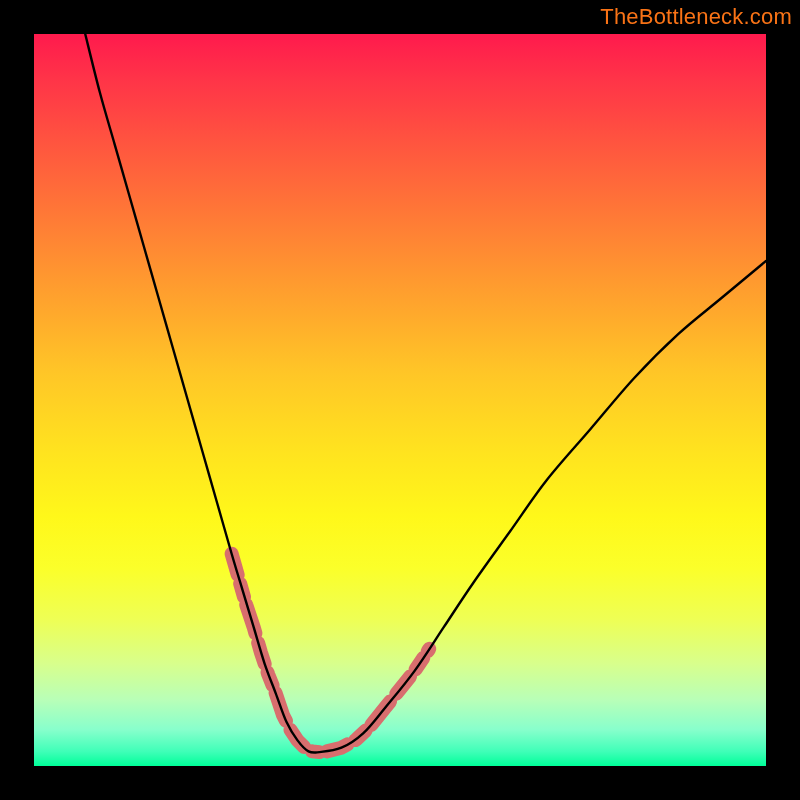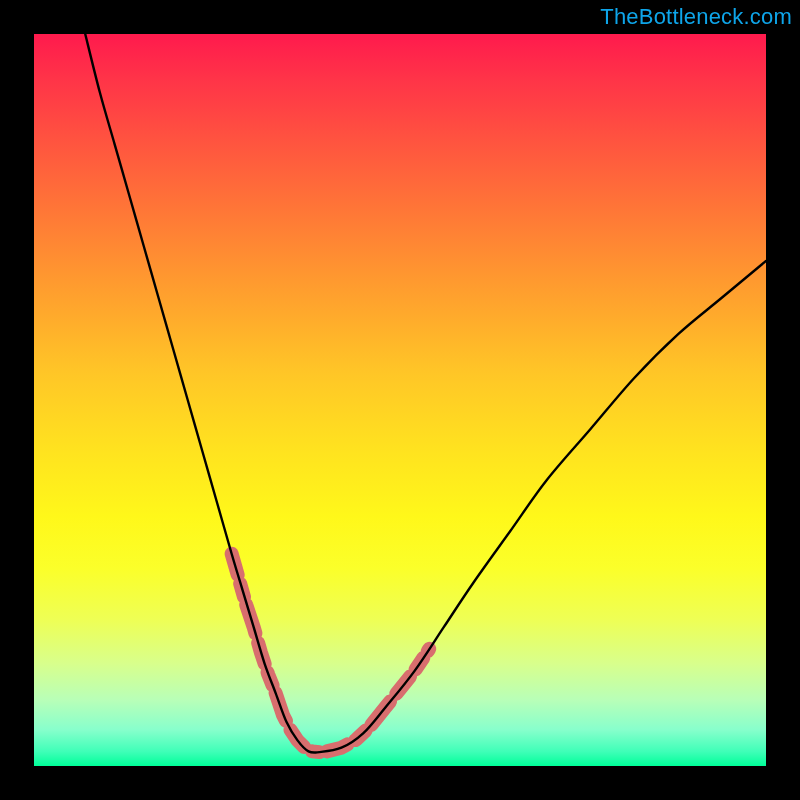--- a/index.html
+++ b/index.html
@@ -8,21 +8,21 @@
     height: 800px;
     background: #000;
     position: relative;
     font-family: Arial, sans-serif;
     overflow: hidden;
   }
   .attribution {
     position: absolute;
     top: 4px;
     right: 8px;
-    color: #0ea5e9;
+    color: #f97316;
     font-size: 22px;
     font-weight: 500;
     z-index: 10;
     letter-spacing: 0.2px;
   }
   .plot-area {
     position: absolute;
     left: 34px;
     top: 34px;
     width: 732px;

